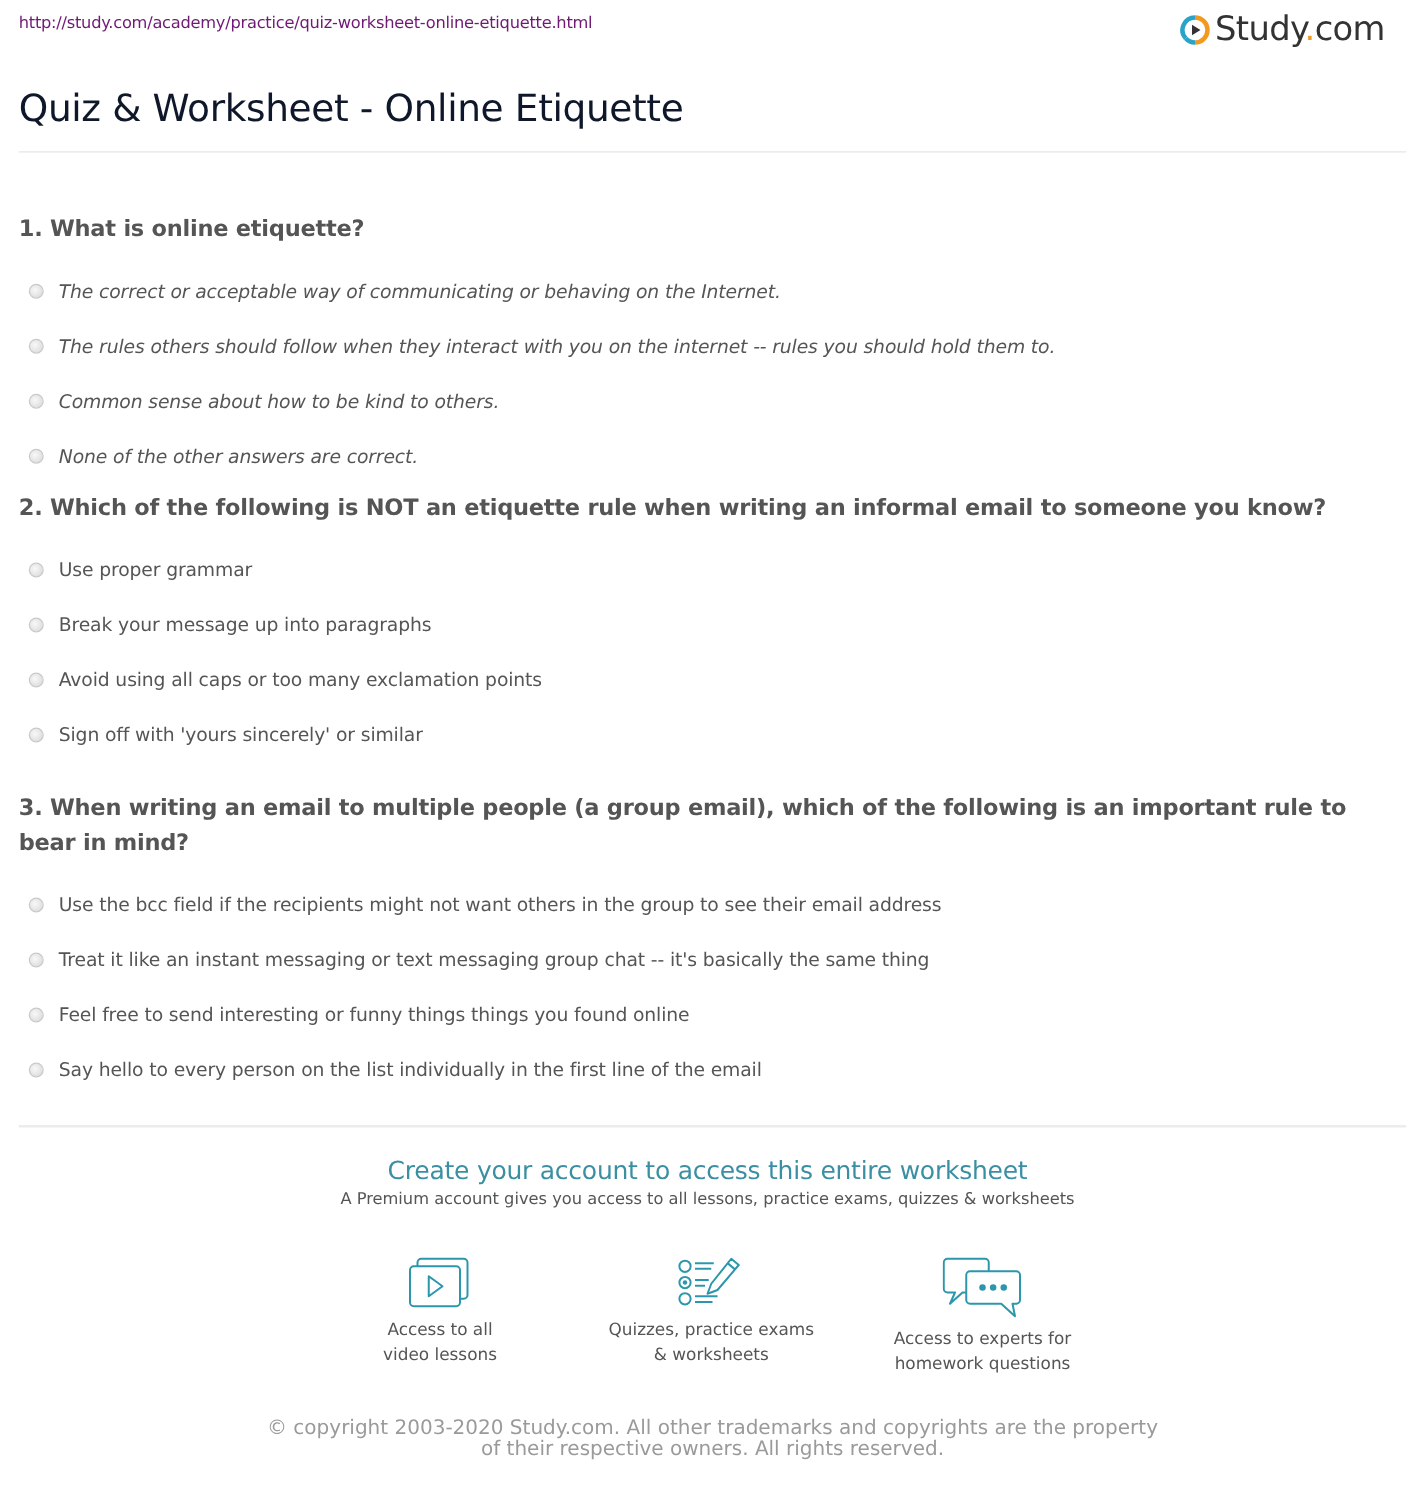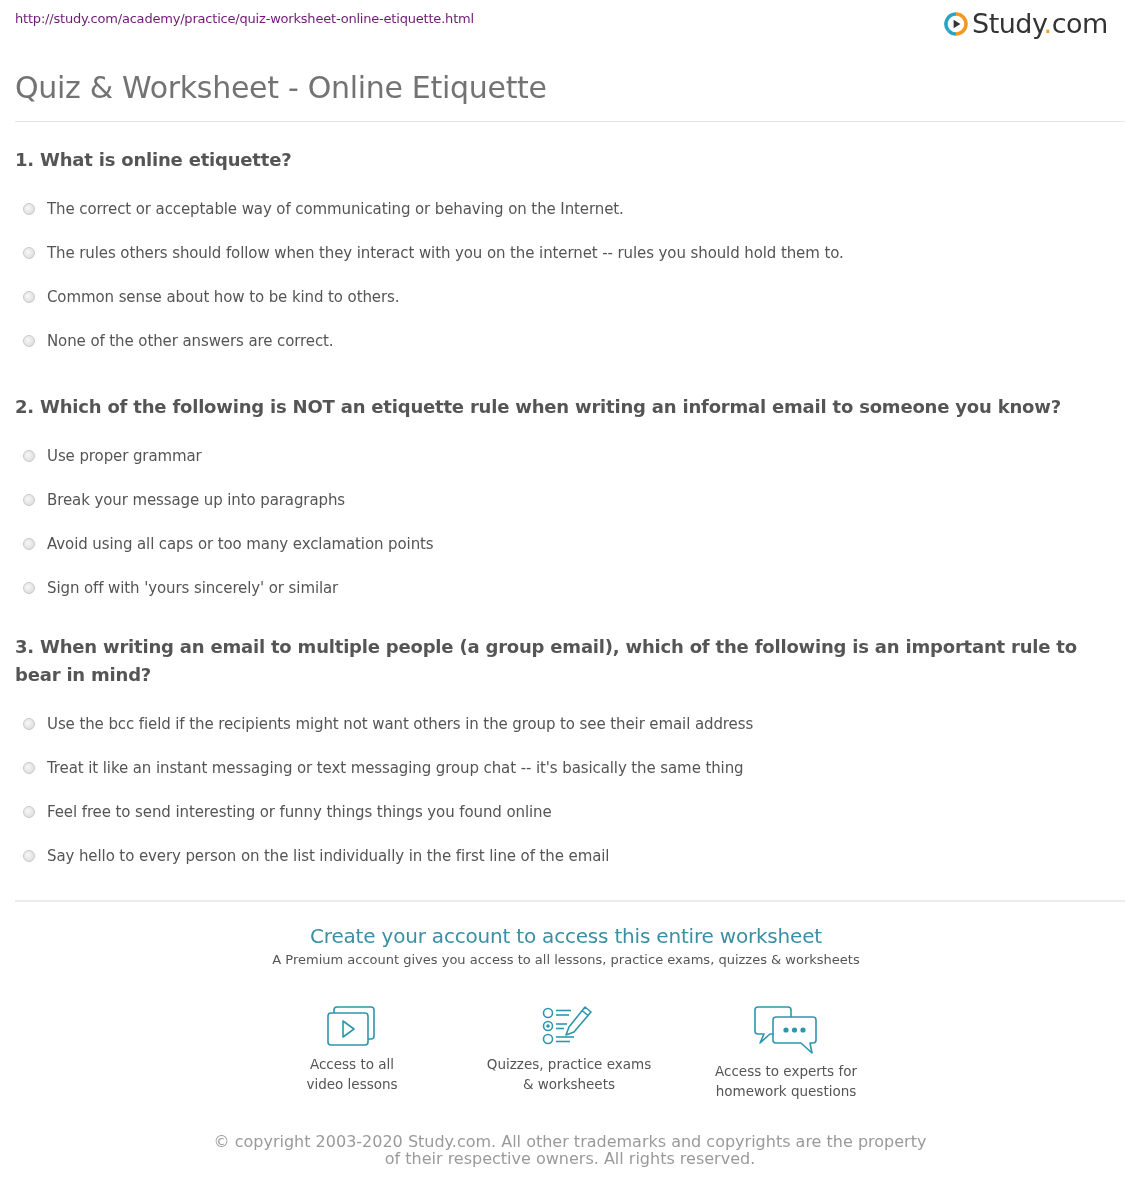--- a/index.html
+++ b/index.html
@@ -6,21 +6,21 @@
   html, body { width: 1140px; height: 1197px; background: #ffffff; }
   body { font-family: "DejaVu Sans", "Liberation Sans", sans-serif; color: #555555; position: relative; overflow: hidden; }
   .page { position: relative; width: 1140px; height: 1197px; }
 
   .url { position: absolute; left: 15px; top: 11px; font-size: 13px; color: #701a75; letter-spacing: -0.2px; }
   .logo { position: absolute; left: 944px; top: 9px; height: 30px; display: flex; align-items: center; justify-content: flex-end; }
   .logo-mark { width: 24px; height: 24px; margin-right: 4px; }
   .logo-text { font-family: "DejaVu Sans", sans-serif; font-size: 27px; font-weight: normal; color: #333; letter-spacing: -0.5px; line-height: 30px; }
   .logo-dot { color: #f29a1f; }
 
-  .title { position: absolute; left: 15px; top: 70px; font-size: 30px; color: #737373; font-weight: normal; letter-spacing: -0.3px; }
+  .title { position: absolute; left: 15px; top: 70px; font-size: 30px; color: #0f172a; font-weight: normal; letter-spacing: -0.3px; }
   .divider { position: absolute; left: 15px; width: 1110px; height: 1px; background: #e6e6e6; }
   .divider.top { top: 121px; }
   .divider.bottom { top: 900px; height: 2px; background: #ececec; }
 
   .question { position: absolute; left: 15px; width: 1110px; }
   .q-text { font-size: 18px; font-weight: bold; color: #555; line-height: 28px; letter-spacing: -0.2px; }
   .answers { list-style: none; }
   .answer { display: flex; align-items: center; height: 44px; }
   .radio { width: 12px; height: 12px; border-radius: 50%; border: 1px solid #c9c9c9; background: radial-gradient(circle at 40% 40%, #f8f8f8, #d6d6d6); margin-left: 8px; margin-right: 12px; flex: 0 0 auto; }
   .a-text { font-size: 15px; color: #555; letter-spacing: -0.1px; }
@@ -49,23 +49,23 @@
       <path d="M4.5 18.6 A10 10 0 0 0 12 22" fill="none" stroke="#2aa3c8" stroke-width="3.6"></path>
       <path d="M12 2 A10 10 0 0 1 12 22" fill="none" stroke="#f29a1f" stroke-width="3.6"></path>
       <path d="M9.6 7.8 L16.4 12 L9.6 16.2 Z" fill="#333"></path>
     </svg>
     <span class="logo-text"><span>Study</span><span class="logo-dot">.</span><span>com</span></span>
   </div>
 
   <h1 class="title">Quiz &amp; Worksheet - Online Etiquette</h1>
   <div class="divider top"></div>
 
-  <div class="question" style="top:146px;">
+  <div class="question" style="top:170px;">
     <div class="q-text">1. What is online etiquette?</div>
-    <ul class="answers" style="margin-top:13px;">
+    <ul class="answers" style="margin-top:13px;font-style:italic;">
       <li class="answer">
           <span class="radio"></span>
           <span class="a-text">The correct or acceptable way of communicating or behaving on the Internet.</span>
         </li>
       <li class="answer">
           <span class="radio"></span>
           <span class="a-text">The rules others should follow when they interact with you on the internet -- rules you should hold them to.</span>
         </li>
       <li class="answer">
           <span class="radio"></span>

